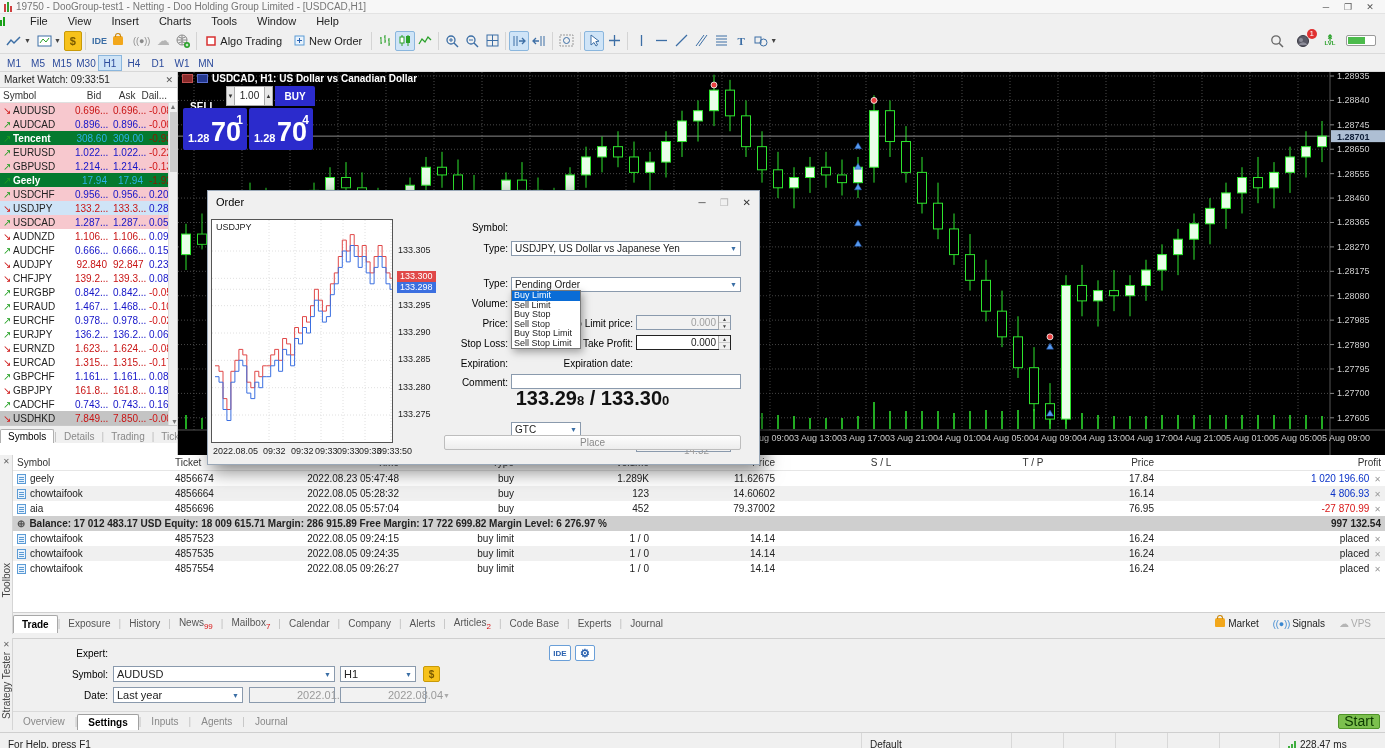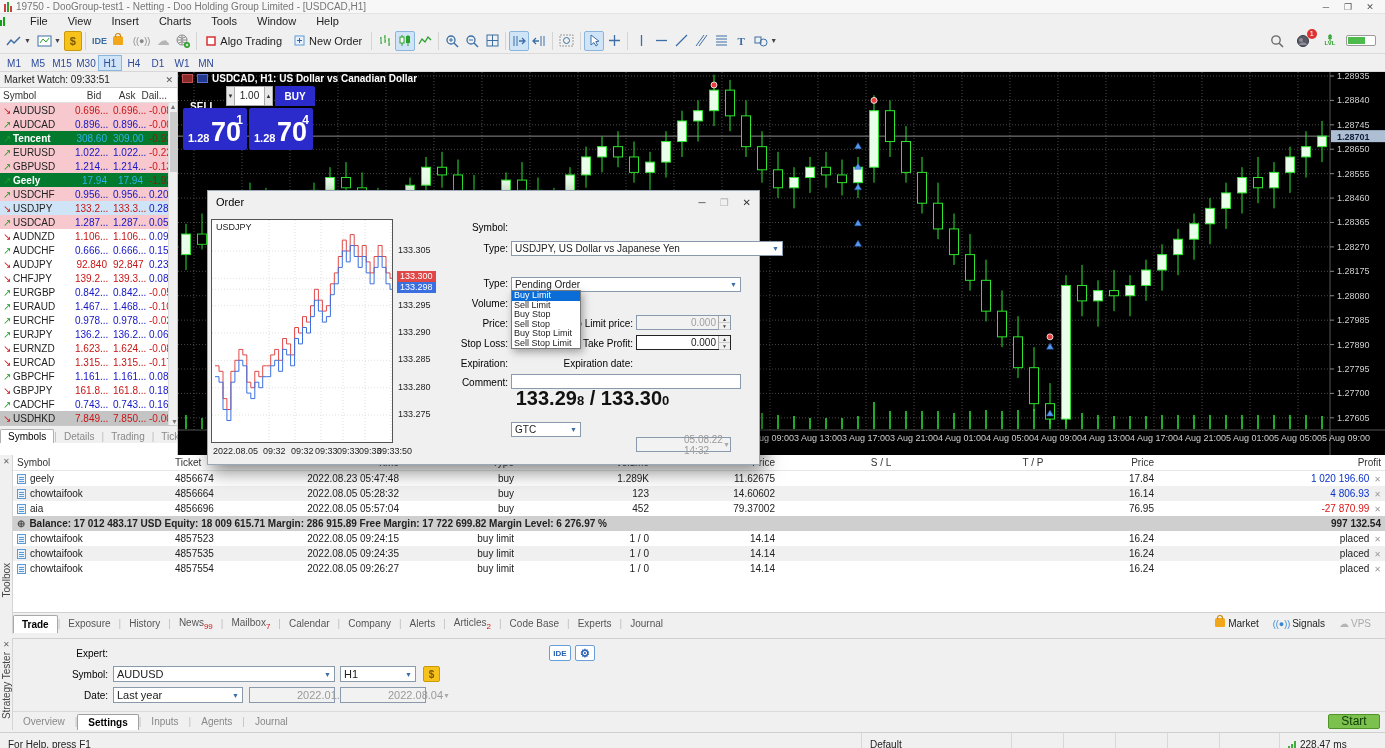--- a/index.html
+++ b/index.html
@@ -146,21 +146,21 @@
   
   #tester-strip { position:absolute; left:0; top:638px; width:13px; height:92px; background:#f0f0f0; border-right:1px solid #d5d5d5; }
   #tester { position:absolute; left:13px; top:638px; width:1372px; height:92px; background:#f0f0f0; border-top:1px solid #cfcfcf; }
   .ts-lab { position:absolute; font-size:10px; text-align:right; width:90px; color:#000; }
   .ts-combo { position:absolute; height:16px; }
   .sq-btn { position:absolute; height:16px; border:1px solid #6a9fd8; border-radius:2px; background:#fff; color:#2a62b0; font-size:8px; font-weight:bold; display:flex; align-items:center; justify-content:center; }
   .dollar-btn { background:#f7c21b; border:1px solid #c89a08; color:#7a5a00; font-size:10px; }
   #tester-tabs { position:absolute; left:0; top:72px; width:100%; height:20px; display:flex; align-items:center; font-size:10px; color:#888; border-top:1px solid #dadada; }
   .tstab { padding:2px 10px; }
   .tstab.on { background:#fff; border:1px solid #a0a0a0; border-bottom:none; color:#000; font-weight:bold; border-radius:2px 2px 0 0; }
-  #start-btn { position:absolute; right:5px; top:75px; width:52px; height:15px; background:#7cc04e; border:1px solid #4e9427; border-radius:2px; text-align:center; line-height:13px; font-size:12px; color:#0c3a00; }
+  #start-btn { position:absolute; right:5px; top:75px; width:42px; height:15px; background:#7cc04e; border:1px solid #4e9427; border-radius:2px; text-align:center; line-height:13px; font-size:14px; color:#0c3a00; }
 
   
   #statusbar { position:absolute; left:0; top:732px; width:1385px; height:24px; background:#f0f0f0; border-top:1px solid #cfcfcf; display:flex; align-items:center; font-size:10px; color:#222; }
   #statusbar .cell { border-right:1px solid #d8d8d8; height:100%; display:flex; align-items:center; padding:0 8px; }
   .sigbars { display:inline-flex; align-items:flex-end; gap:1px; height:8px; margin-right:4px; }
   .sigbars i { width:2px; background:#3fae3f; display:block; }
   .sigbars i:nth-child(1){height:3px;} .sigbars i:nth-child(2){height:5px;} .sigbars i:nth-child(3){height:8px;}
 </style>
 </head>
 <body>
@@ -1158,21 +1158,21 @@
       <span style="left: 2px;">2022.08.05</span>
       <span style="left: 52px;">09:32</span>
       <span style="left: 80px;">09:32</span>
       <span style="left: 104px;">09:33</span>
       <span style="left: 126px;">09:33</span>
       <span style="left: 148px;">09:33</span>
       <span style="left: 166px;">09:33:50</span>
     </div>
 
   <span class="fl" style="left:230px;top:31px;width:70px;">Symbol:</span>
-  <span class="fv combo" style="left:303px;top:28px;width:272px;">
+  <span class="fv combo" style="left:303px;top:28px;width:230px;">
     <span style="overflow:hidden;white-space:nowrap;">USDJPY, US Dollar vs Japanese Yen</span>
       <span class="dd">▼</span>
     </span>
 
   <span class="fl" style="left:230px;top:52px;width:70px;">Type:</span>
   <span class="fv combo" style="left:303px;top:49px;width:230px;">
     <span>Pending Order</span>
       <span class="dd">▼</span>
     </span>
 
@@ -1223,20 +1223,21 @@
       <div class="opt">Sell Limit</div>
       <div class="opt">Buy Stop</div>
       <div class="opt">Sell Stop</div>
       <div class="opt">Buy Stop Limit</div>
       <div class="opt">Sell Stop Limit</div>
     </div>
 
   <div id="dlg-quote">
     <span>133.29</span><span class="sub">8</span><span> / </span><span>133.30</span><span class="sub">0</span>
   </div>
+  <div id="dlg-place">Place</div>
 <span class="mini-ylab" style="top: 54px;">133.305</span>
     <span class="mini-ylab" style="top: 108.67px;">133.295</span>
     <span class="mini-ylab" style="top: 136.005px;">133.290</span>
     <span class="mini-ylab" style="top: 163.34px;">133.285</span>
     <span class="mini-ylab" style="top: 190.675px;">133.280</span>
     <span class="mini-ylab" style="top: 218.01px;">133.275</span>
     <span class="mini-badge" style="background: rgb(224, 72, 72); top: 80.335px;">133.300</span>
     <span class="mini-badge" style="background: rgb(59, 111, 224); top: 91.269px;">133.298</span>
   </div>
 

